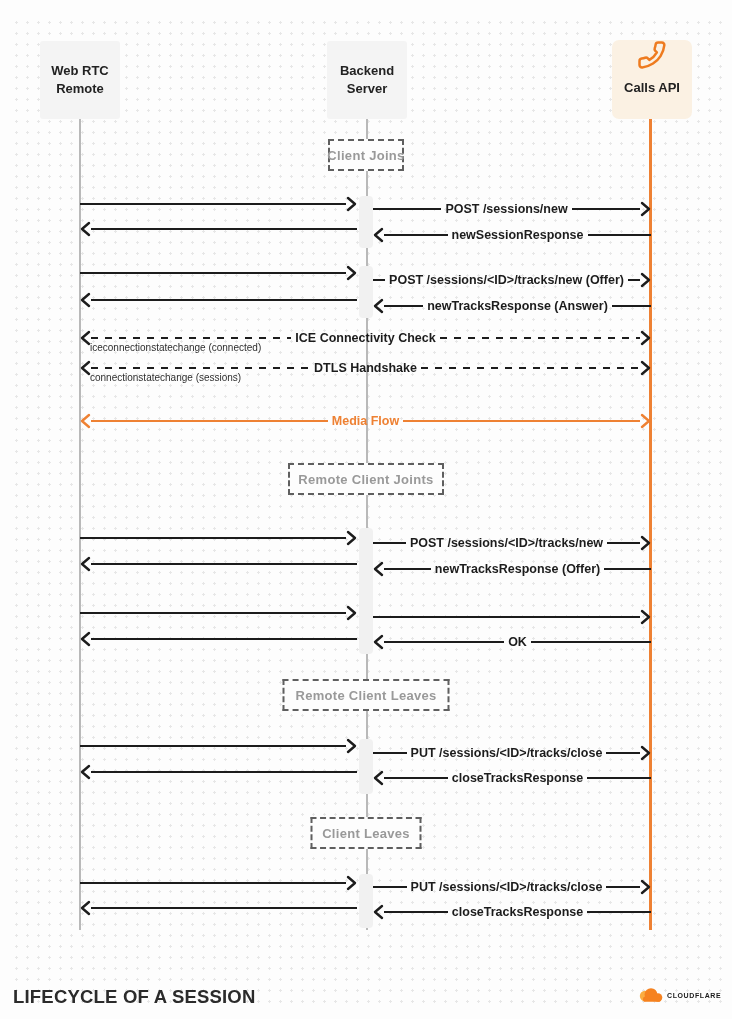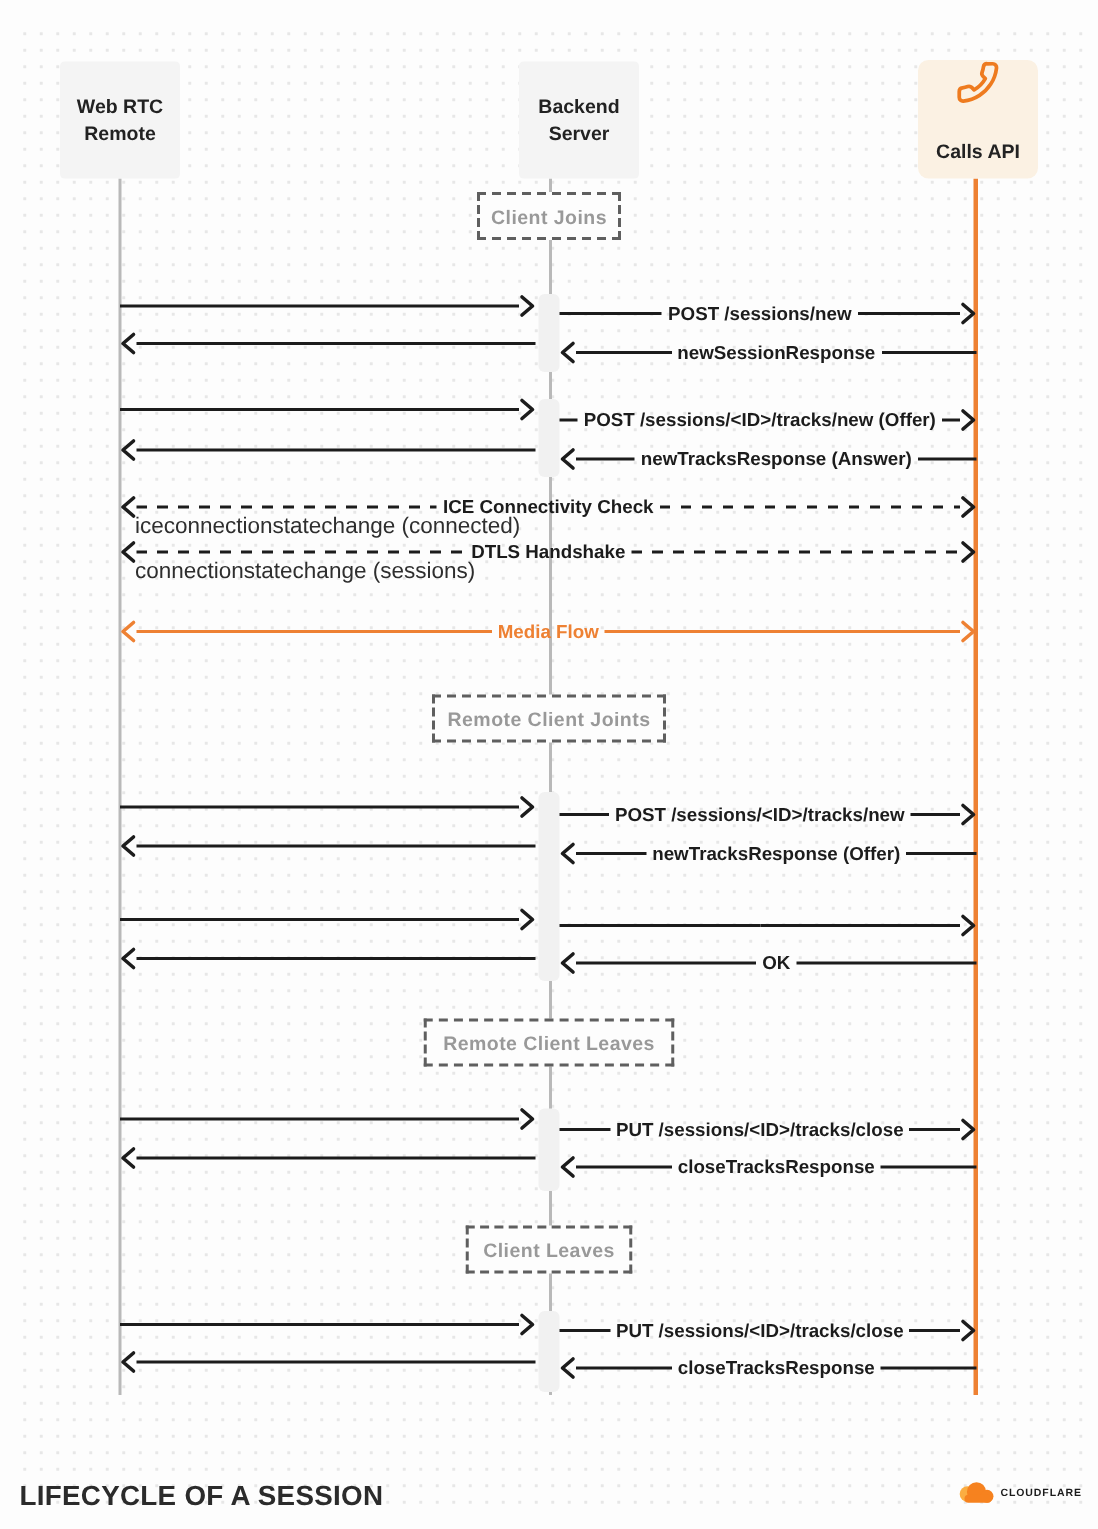--- a/index.html
+++ b/index.html
@@ -17,40 +17,40 @@
   .lifeline{position:absolute;top:119px;height:811px;width:2px;background:#b9b9b9;z-index:1;}
   .lifeline.orange{width:3px;background:#ee8133;}
   
   .actor{
     position:absolute;top:41px;width:80px;height:78px;background:#f4f4f4;border-radius:3px;
     display:flex;align-items:center;justify-content:center;text-align:center;
     font-weight:bold;font-size:13px;line-height:1.35;color:#222;z-index:3;
   }
   .actor.calls{
     top:40px;height:79px;background:#fbf1e3;border-radius:7px;
-    flex-direction:column;justify-content:space-between;padding-bottom:9px;gap:9px;
+    flex-direction:column;justify-content:flex-start;padding-bottom:9px;gap:9px;
   }
   .actor.calls .phone{width:30px;height:30px;transform:scaleX(-1);}
   
   .act{position:absolute;left:359px;width:14px;background:#f1f1f1;border-radius:4px;z-index:2;}
   
   .phase{
     position:absolute;left:366px;transform:translateX(-50%);height:32px;background:#fdfdfd;
     border:2px dashed #5f5f5f;display:flex;align-items:center;justify-content:center;
     font-size:13px;font-weight:600;letter-spacing:.3px;color:#999;z-index:3;white-space:nowrap;
   }
   
   .msg{position:absolute;height:16px;display:flex;align-items:center;z-index:4;}
   .msg .line{flex:1;height:2.3px;background:#1c1c1c;min-width:4px;}
   .msg.dashed .line{background:repeating-linear-gradient(90deg,#1c1c1c 0 7px,transparent 7px 14px);}
   .msg.media .line{background:#ee8133;height:2.5px;}
   .msg .lbl{font-size:12.5px;font-weight:bold;color:#1c1c1c;padding:0 4px;white-space:nowrap;}
   .msg.media .lbl{color:#ee8133;}
   .msg svg{flex:0 0 auto;display:block;}
-  .sublbl{position:absolute;left:90px;font-size:15px;color:#2e2e2e;z-index:4;white-space:nowrap;}
+  .sublbl{position:absolute;left:90px;font-size:10px;color:#2e2e2e;z-index:4;white-space:nowrap;}
   
   .title{position:absolute;left:13px;top:986px;font-size:18.5px;font-weight:bold;color:#2b2b2b;letter-spacing:.2px;z-index:3;}
   .brand{position:absolute;left:637px;top:986px;display:flex;align-items:center;gap:3px;z-index:3;}
   .brand .word{font-size:7px;font-weight:bold;letter-spacing:.6px;color:#1b1b1b;}
 </style>
 </head>
 <body>
 
 <div class="canvas">
   <div class="dots"></div>
@@ -58,21 +58,21 @@
   <div class="lifeline" style="left:79px;"></div>
   <div class="lifeline" style="left:366px;"></div>
   <div class="lifeline orange" style="left:649px;"></div>
 
   <div id="layer">
       <div class="act" style="top: 196px; height: 52px;"></div>
       <div class="act" style="top: 266px; height: 52px;"></div>
       <div class="act" style="top: 528px; height: 126px;"></div>
       <div class="act" style="top: 739px; height: 55px;"></div>
       <div class="act" style="top: 874px; height: 54px;"></div>
-      <div class="phase" style="top: 128px; width: 96px; justify-content: center;">
+      <div class="phase" style="top: 139px; width: 76px; justify-content: center;">
         <span>Client Joins</span>
       </div>
       <div class="phase" style="top: 463px; width: 156px;">
         <span>Remote Client Joints</span>
       </div>
       <div class="phase" style="top: 679px; width: 167px;">
         <span>Remote Client Leaves</span>
       </div>
       <div class="phase" style="top: 817px; width: 111px;">
         <span>Client Leaves</span>
@@ -277,21 +277,21 @@
         </svg>
         <div class="line"></div>
         <span class="lbl">closeTracksResponse</span>
         <div class="line"></div>
       </div>
     </div>
 
   <div class="actor" style="left:40px;">
     <span>Web RTC Remote</span>
   </div>
-  <div class="actor" style="left:346px;align-items:center;">
+  <div class="actor" style="left:327px;align-items:center;">
     <span>Backend Server</span>
   </div>
   <div class="actor calls" style="left:612px;">
     <span class="phone">
       <svg viewBox="0 0 24 24" width="30" height="30" fill="none" stroke="#ee7b1f" stroke-width="2" stroke-linecap="round" stroke-linejoin="round">
         <path d="M22 16.92v3a2 2 0 0 1-2.18 2 19.79 19.79 0 0 1-8.63-3.07 19.5 19.5 0 0 1-6-6 19.79 19.79 0 0 1-3.07-8.67A2 2 0 0 1 4.11 2h3a2 2 0 0 1 2 1.72 12.84 12.84 0 0 0 .7 2.81 2 2 0 0 1-.45 2.11L8.09 9.91a16 16 0 0 0 6 6l1.27-1.27a2 2 0 0 1 2.11-.45 12.84 12.84 0 0 0 2.81.7A2 2 0 0 1 22 16.92z"></path>
       </svg>
     </span>
     <span>Calls API</span>
   </div>

